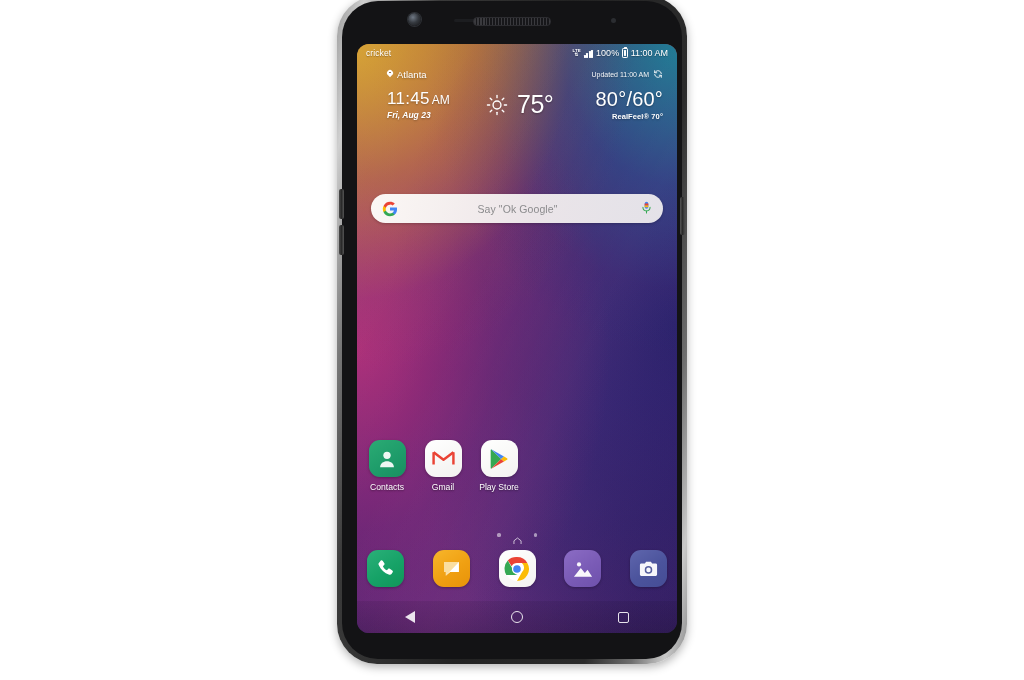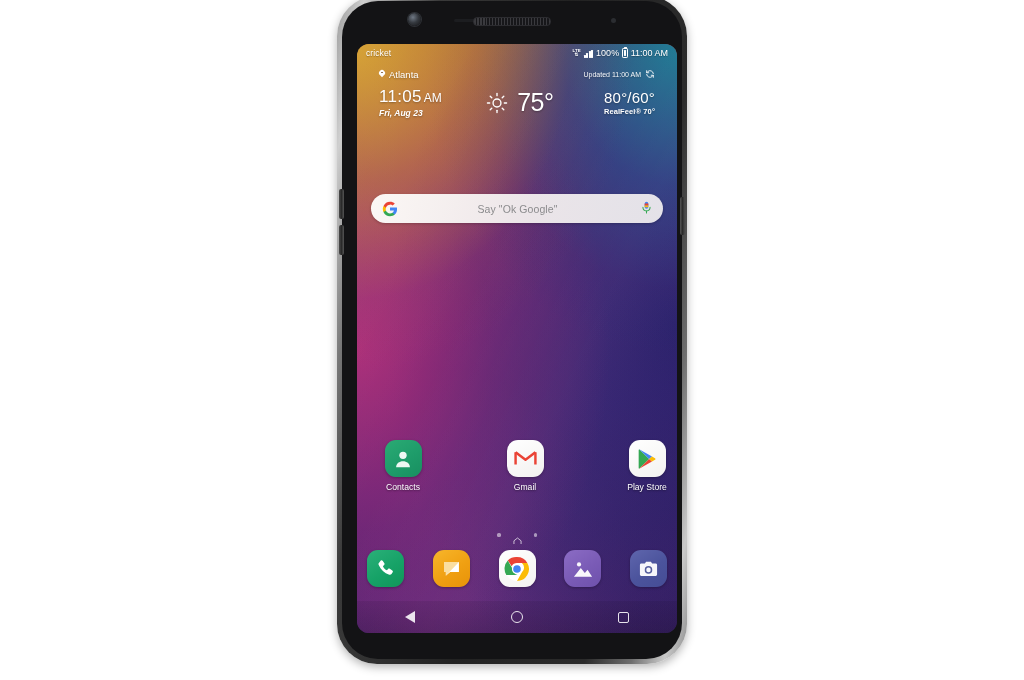--- a/index.html
+++ b/index.html
@@ -76,55 +76,55 @@
   #signal-bars i{display:block;width:1.7px;background:#fff;border-radius:.4px;}
   #signal-bars i:nth-child(1){height:3px;}
   #signal-bars i:nth-child(2){height:4.6px;}
   #signal-bars i:nth-child(3){height:6.3px;}
   #signal-bars i:nth-child(4){height:8px;}
   #battery-icon{position:relative;width:5.5px;height:9.5px;border:1px solid #fff;border-radius:1.2px;box-sizing:border-box;}
   #battery-icon::before{content:"";position:absolute;left:1.3px;top:-2.1px;width:2.6px;height:1.4px;background:#fff;border-radius:.6px;}
   #battery-icon::after{content:"";position:absolute;inset:.7px;background:#fff;border-radius:.4px;}
 
   
-  #weather-widget{position:absolute;left:0;top:22px;width:100%;color:#fff;
+  #weather-widget{position:absolute;left:8px;top:22px;width:100%;color:#fff;
     text-shadow:0 1px 2px rgba(0,0,0,.30);box-sizing:border-box;padding:0 22px;}
   #weather-top-row{display:flex;align-items:center;justify-content:space-between;height:16px;}
   #weather-location{display:flex;align-items:center;gap:4px;font-size:9.5px;}
   #location-pin-icon{width:6px;height:9px;position:relative;}
   #location-pin-icon::before{content:"";position:absolute;left:0;top:0;width:6px;height:6px;border-radius:50% 50% 50% 0;transform:rotate(-45deg);background:#fff;}
   #location-pin-icon::after{content:"";position:absolute;left:2.1px;top:2.1px;width:1.8px;height:1.8px;border-radius:50%;background:rgba(110,70,30,.85);}
   #weather-updated{display:flex;align-items:center;gap:4px;font-size:7px;opacity:.95;}
   #refresh-icon{width:10px;height:10px;}
 
   #weather-main-row{display:flex;align-items:center;justify-content:space-between;margin-top:6px;}
   #clock-block{line-height:1;}
   #clock-time{font-size:17px;font-weight:300;letter-spacing:.3px;}
   #clock-time .ampm{font-size:12px;font-weight:400;margin-left:2px;letter-spacing:0;}
   #clock-date{font-size:8.5px;margin-top:4px;font-weight:bold;font-style:italic;}
   #temp-block{display:flex;align-items:center;gap:9px;margin-left:-6px;}
   #sun-icon{width:22px;height:22px;}
   #current-temp{font-size:25px;font-weight:300;line-height:1;letter-spacing:-.5px;}
   #range-block{text-align:right;line-height:1.15;}
-  #temp-range{font-size:15px;font-weight:300;letter-spacing:.2px;}
+  #temp-range{font-size:20px;font-weight:300;letter-spacing:.2px;}
   #realfeel{font-size:7.5px;font-weight:bold;margin-top:2px;letter-spacing:.1px;}
 
   
   #google-search-bar{
     position:absolute;left:14px;top:150px;width:292px;height:29px;
     border-radius:15px;display:flex;align-items:center;
     background:linear-gradient(100deg,rgba(253,252,250,.97),rgba(244,240,240,.94) 55%,rgba(241,238,240,.93));
     box-shadow:0 1px 3px rgba(0,0,0,.22);box-sizing:border-box;padding:0 11px;
   }
   #google-g-icon{width:16px;height:16px;flex:none;}
   #search-placeholder{flex:1;text-align:center;color:#8b8b8d;font-size:10.5px;letter-spacing:.1px;padding-right:4px;}
   #mic-icon{width:11px;height:15px;flex:none;}
 
   
-  #app-grid{position:absolute;left:18px;top:396px;width:300px;display:flex;justify-content:space-between;}
+  #app-grid{position:absolute;left:2px;top:396px;width:300px;display:flex;justify-content:flex-start;}
   .app-cell{width:56px;display:flex;flex-direction:column;align-items:center;}
   .app-icon{width:37px;height:37px;border-radius:11px;display:flex;align-items:center;justify-content:center;
     box-shadow:0 1px 3px rgba(0,0,0,.28);overflow:hidden;position:relative;}
   .app-label{margin-top:5px;font-size:8.6px;color:#fff;text-shadow:0 1px 2px rgba(0,0,0,.45);white-space:nowrap;}
 
   .icon-contacts{background:linear-gradient(145deg,#2bab74,#1e9c6a 55%,#188f60);}
   .icon-gmail{background:linear-gradient(150deg,#ffffff,#f2f1ef);}
   .icon-settings{background:linear-gradient(150deg,#4b5f9e,#2f3e7e 60%,#2a3570);}
   .icon-playstore{background:linear-gradient(150deg,#ffffff,#f3f2f0);}
   .icon-folder{background:linear-gradient(150deg,rgba(236,232,238,.93),rgba(218,212,226,.88));
@@ -201,21 +201,21 @@
               <path d="M4 13a8 8 0 0 0 13.6 4.6L20 15"></path>
               <polyline points="4,4 4,9 9,9"></polyline>
               <polyline points="20,20 20,15 15,15"></polyline>
             </svg>
           </span>
         </div>
 
         <div id="weather-main-row">
           <div id="clock-block">
             <div id="clock-time">
-              <span>11:05</span><span class="ampm">AM</span>
+              <span>11:45</span><span class="ampm">AM</span>
             </div>
             <div id="clock-date">Fri, Aug 23</div>
           </div>
 
           <div id="temp-block">
             <svg id="sun-icon" viewBox="0 0 24 24" fill="none" stroke="#ffffff" stroke-width="1.5" stroke-linecap="round">
               <circle cx="12" cy="12" r="4.3"></circle>
               <line x1="12" y1="1.6" x2="12" y2="4"></line>
               <line x1="12" y1="20" x2="12" y2="22.4"></line>
               <line x1="1.6" y1="12" x2="4" y2="12"></line>

